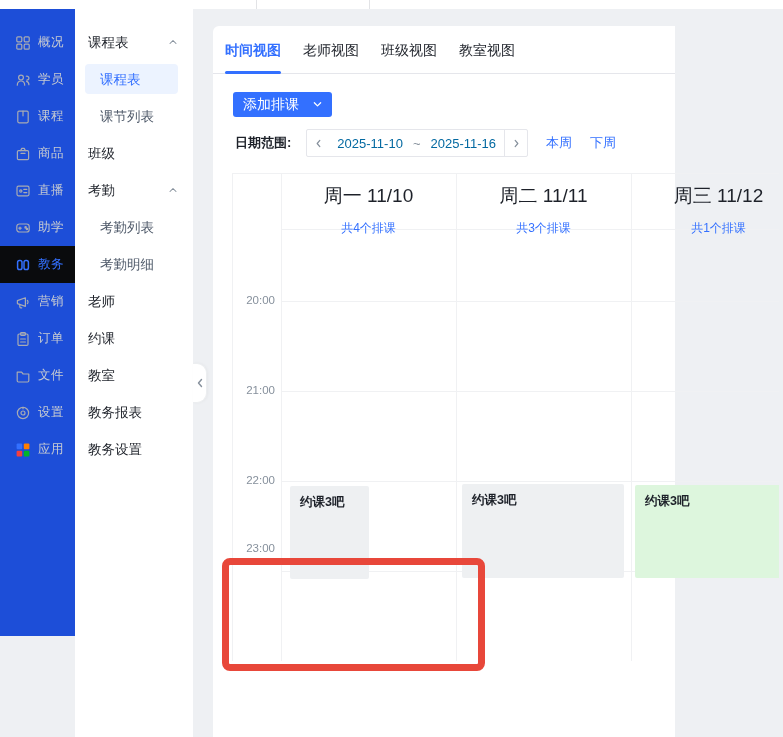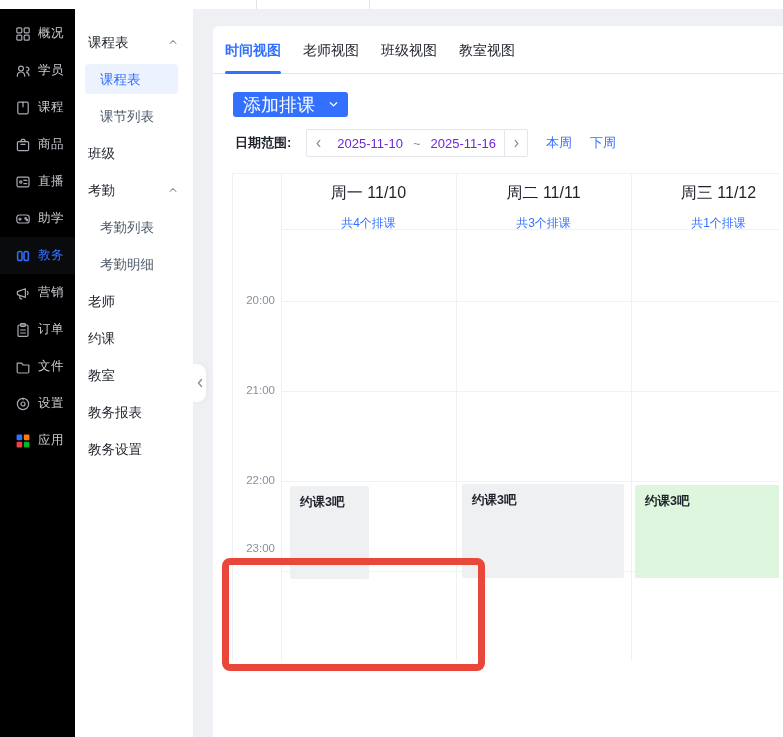--- a/index.html
+++ b/index.html
@@ -5,21 +5,21 @@
   * { box-sizing: border-box; margin: 0; padding: 0; }
   html,body { width:783px; height:737px; }
   body { font-family: "Liberation Sans", "DejaVu Sans", sans-serif; }
   .page { position:relative; width:783px; height:737px; background:#eef0f3; overflow:hidden; }
 
   
   .topstrip { position:absolute; left:0; top:0; width:783px; height:9px; background:#ffffff; z-index:5; }
   .topstrip .sep { position:absolute; top:0; width:1px; height:9px; background:#e2e3e6; }
 
   
-  .dark-sidebar { position:absolute; left:0; top:9px; width:75px; height:728px; background:#000000; padding-top:6px; z-index:4; }
+  .dark-sidebar { position:absolute; left:0; top:9px; width:75px; height:627px; background:#1d4ed8; padding-top:15px; z-index:4; }
   .ds-item { display:flex; align-items:center; height:37px; padding-left:14px; cursor:pointer; }
   .ds-item .ds-icon { width:17px; height:17px; display:flex; align-items:center; justify-content:center; }
   .ds-item .ds-label { margin-left:7px; font-size:12.5px; color:#c7cbd1; letter-spacing:.5px; }
   .ds-item svg { stroke:#a8abb3; fill:none; stroke-width:1.2; stroke-linecap:round; stroke-linejoin:round; }
   .ds-item.active { background:#0a0b0d; }
   .ds-item.active .ds-label { color:#3370ff; }
   .ds-item.active svg { stroke:#3370ff; stroke-width:1.5; }
   .ds-item svg .fillsq { stroke:none; }
 
   
@@ -30,44 +30,44 @@
   .sm-row.sub   { padding-left:25px; color:#4e5969; }
   .sm-row .chev { position:absolute; right:14px; top:12px; }
   .sm-row.sel { color:#3370ff; }
   .sm-row.sel .selbox { position:absolute; left:10px; right:15px; top:3px; bottom:4px; background:#ecf3ff; border-radius:4px; }
   .sm-row.sel span { position:relative; }
 
   
   .collapse-handle { position:absolute; left:193px; top:363px; width:14px; height:40px; background:#ffffff; border:1px solid #eceef0; border-left:none; border-radius:0 10px 10px 0; display:flex; align-items:center; justify-content:center; cursor:pointer; z-index:4; box-shadow:1px 0 3px rgba(0,0,0,.04); }
 
   
-  .card { position:absolute; left:213px; top:26px; width:570px; height:711px; background:#ffffff; border-top-left-radius:6px; z-index:2; }
+  .card { position:absolute; left:213px; top:26px; width:462px; height:711px; background:#ffffff; border-top-left-radius:6px; z-index:2; }
   .tabs-row { position:relative; height:48px; border-bottom:1px solid #e5e6eb; display:flex; align-items:center; padding-left:12px; }
   .tab { position:relative; margin-right:22px; font-size:14px; color:#1d2129; height:48px; line-height:48px; cursor:pointer; }
   .tab.active { color:#3370ff; font-weight:bold; }
   .tab.active::after { content:""; position:absolute; left:0; right:0; bottom:0; height:3px; background:#3370ff; border-radius:2px; }
 
-  .add-btn { position:absolute; left:20px; top:66px; height:25px; padding:0 10px; background:#3370ff; color:#fff; font-size:18px; border:none; border-radius:3px; display:flex; align-items:center; gap:14px; cursor:pointer; }
+  .add-btn { position:absolute; left:20px; top:66px; height:25px; padding:0 10px; background:#3370ff; color:#fff; font-size:14px; border:none; border-radius:3px; display:flex; align-items:center; gap:14px; cursor:pointer; }
 
   .date-row { position:absolute; left:22px; top:103px; height:28px; display:flex; align-items:center; }
   .dr-label { font-size:13px; font-weight:bold; color:#1d2129; margin-right:15px; }
   .dr-box { display:flex; align-items:center; height:28px; border:1px solid #e5e6eb; border-radius:2px; background:#fff; }
   .dr-arrow { width:22px; height:26px; display:flex; align-items:center; justify-content:center; cursor:pointer; }
-  .dr-date { font-size:13px; color:#6d28d9; padding:0 8px; min-width:72px; text-align:center; cursor:pointer; }
+  .dr-date { font-size:13px; color:#0369a1; padding:0 8px; min-width:72px; text-align:center; cursor:pointer; }
   .dr-tilde { font-size:13px; color:#86909c; padding:0 2px; }
   .dr-div { width:1px; height:26px; background:#e5e6eb; }
   .dr-link { font-size:13px; color:#3370ff; margin-left:18px; cursor:pointer; }
 
   
   .grid { position:absolute; left:19px; top:147px; width:547px; height:488px; overflow:hidden; }
   .grid-inner { position:absolute; left:0; top:0; width:573px; height:488px; border-top:1px solid #f0f1f3; border-left:1px solid #f0f1f3; }
   .vline { position:absolute; top:0; bottom:0; width:1px; background:#f0f1f3; }
   .hline { position:absolute; left:48px; right:0; height:1px; background:#f0f1f3; }
   .day-head { position:absolute; top:0; height:55px; display:flex; flex-direction:column; align-items:center; padding-top:9px; }
-  .day-title { font-size:16px; color:#1d2129; }
+  .day-title { font-size:19px; color:#1d2129; }
   .day-count { font-size:12px; color:#3370ff; margin-top:11px; cursor:pointer; }
   .day-dot { width:5px; height:5px; border-radius:50%; background:#3370ff; margin-top:4px; }
   .time-label { position:absolute; left:0; width:42px; text-align:right; font-size:11.5px; color:#86909c; }
   .event { position:absolute; background:#eef0f2; border-radius:2px; padding:8px 10px; font-size:12.5px; font-weight:bold; color:#1d2129; cursor:pointer; overflow:hidden; }
   .event.green { background:#ddf6dd; }
 
   
   .annotation { position:absolute; left:222px; top:558px; width:263px; height:113px; border:7px solid #e8473a; border-radius:8px; z-index:9; pointer-events:none; }
 
   .chev-svg { stroke:#86909c; fill:none; stroke-width:1.4; stroke-linecap:round; stroke-linejoin:round; }

